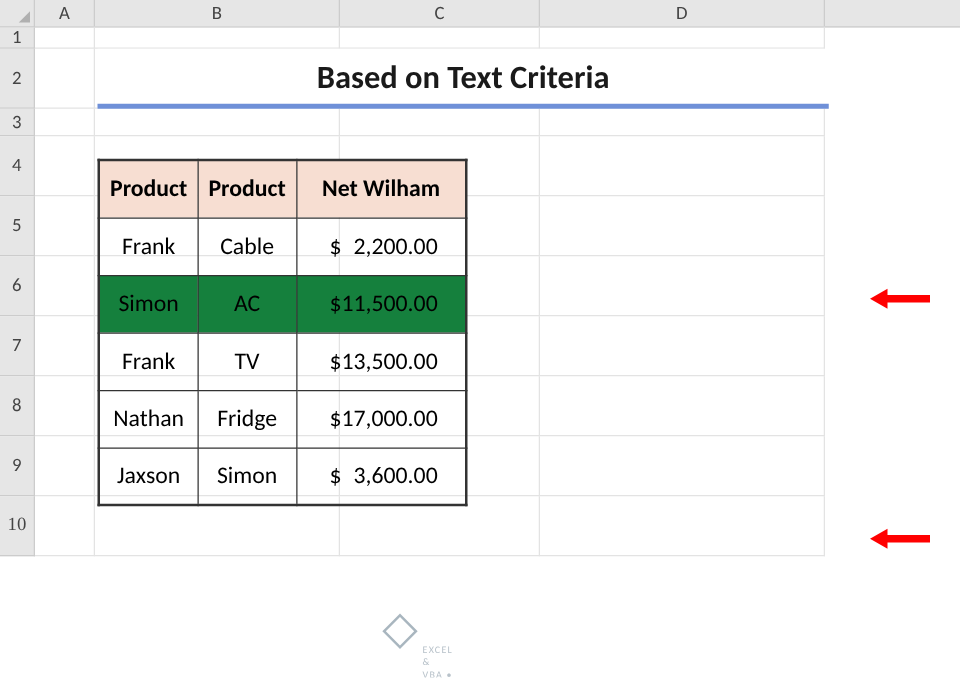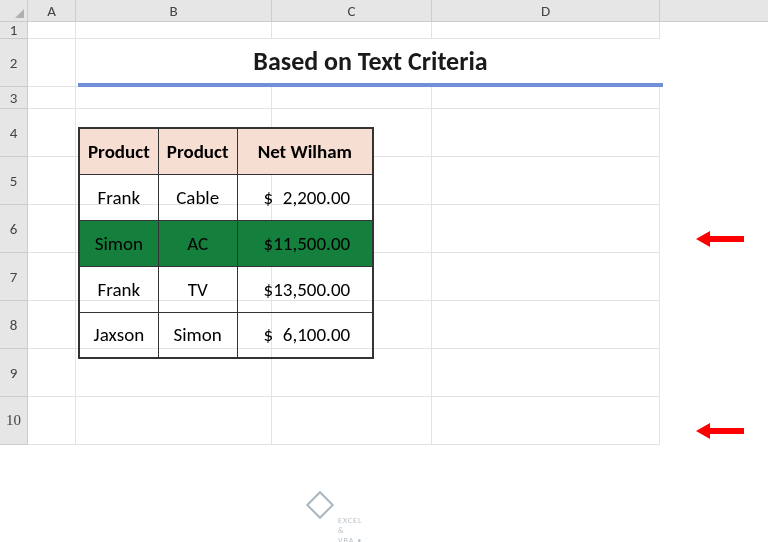--- a/index.html
+++ b/index.html
@@ -280,26 +280,36 @@
             <td>Frank</td>
             <td>TV</td>
             <td>
               <div class="money">
                 <span>$</span>
                 <span>13,500.00</span>
               </div>
             </td>
           </tr>
           <tr>
+            <td>Nathan</td>
+            <td>Fridge</td>
+            <td>
+              <div class="money">
+                <span>$</span>
+                <span>17,000.00</span>
+              </div>
+            </td>
+          </tr>
+          <tr>
             <td>Jaxson</td>
             <td>Simon</td>
             <td>
               <div class="money">
                 <span>$</span>
-                <span>6,100.00</span>
+                <span>3,600.00</span>
               </div>
             </td>
           </tr>
         </tbody>
     </table>
 
     <div class="arrow" style="left:668px; top:209px">
       <div class="head"></div>
         <div class="shaft"></div>
     </div>

